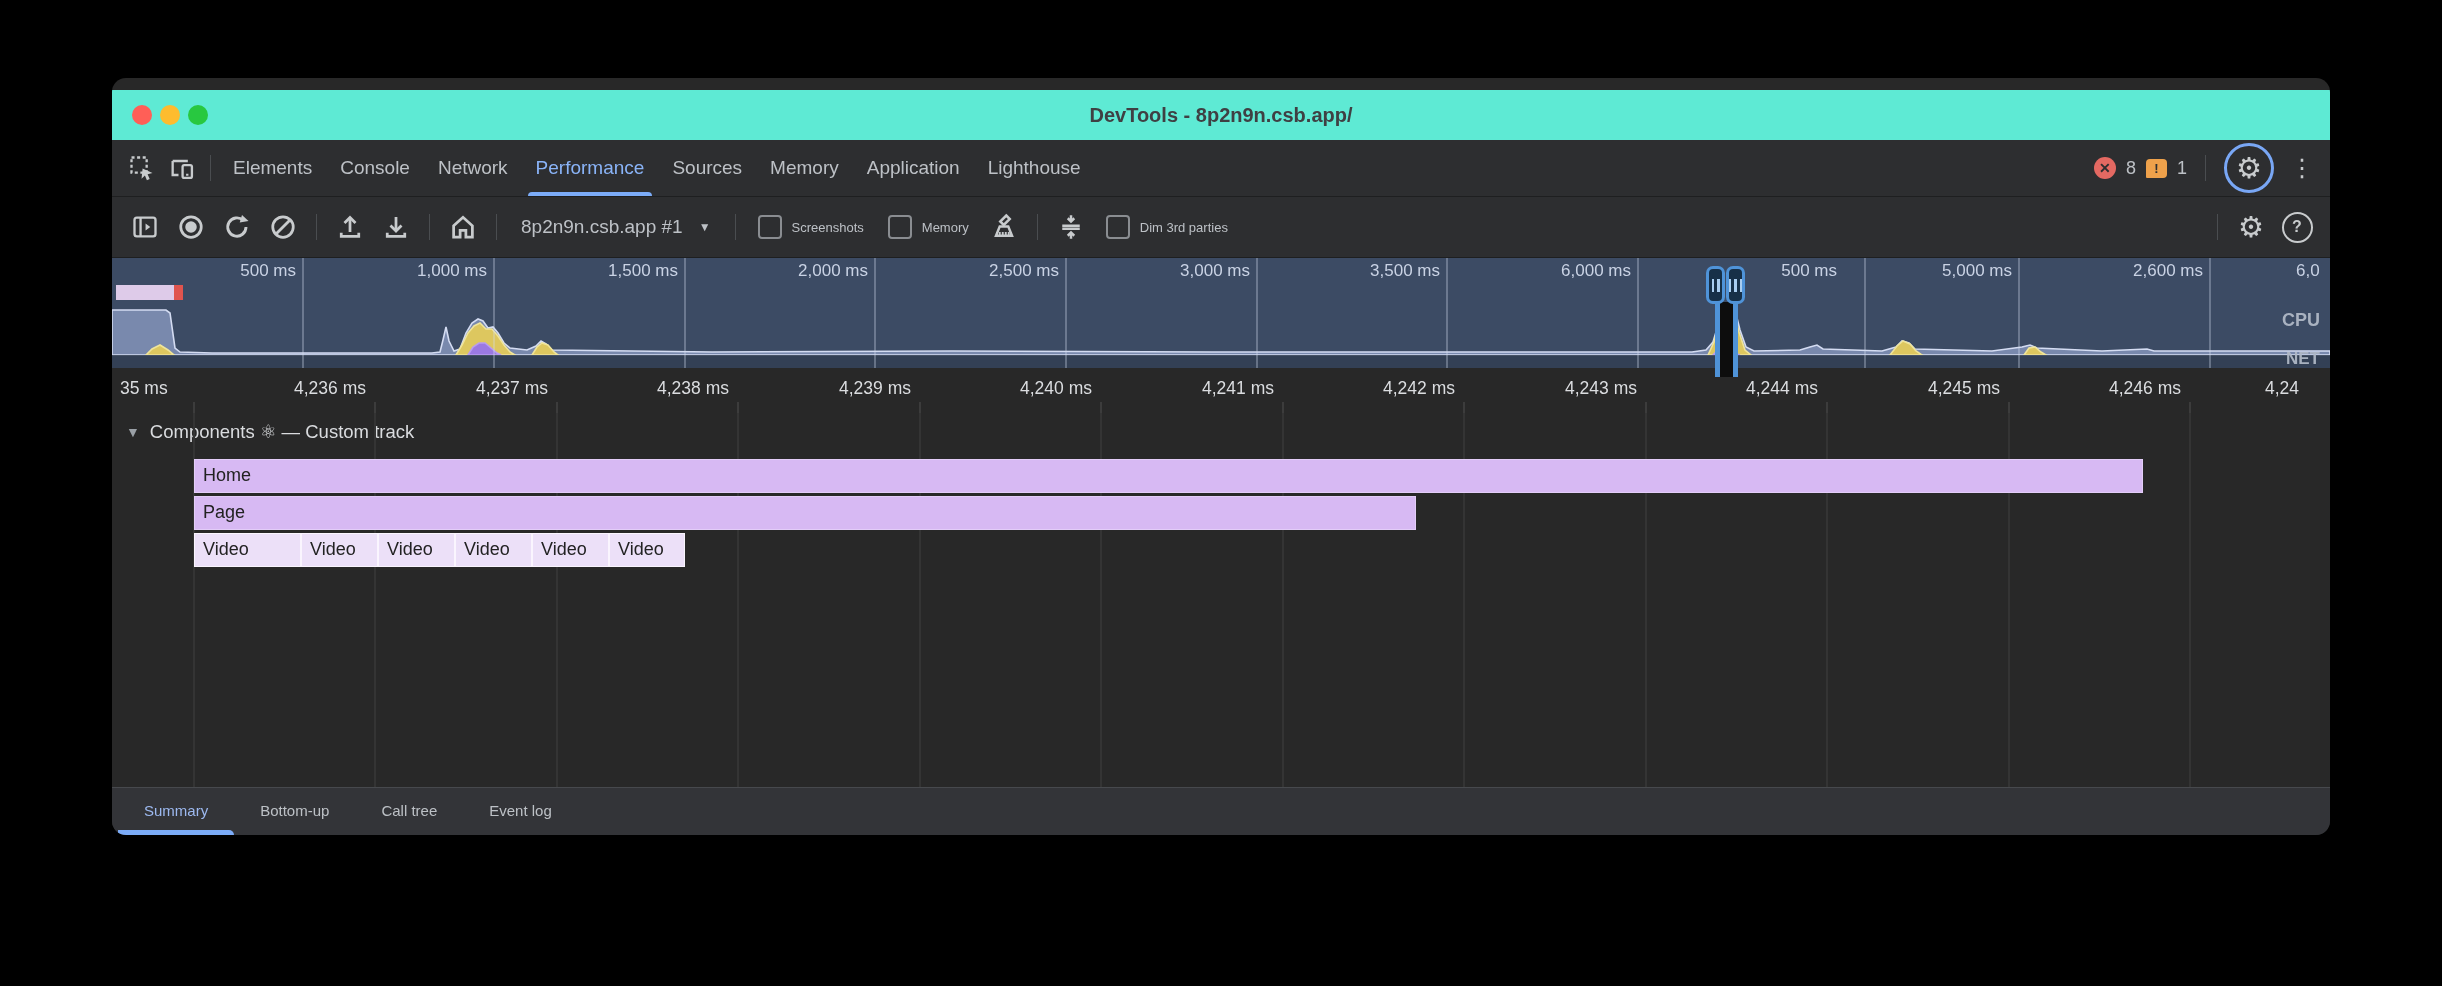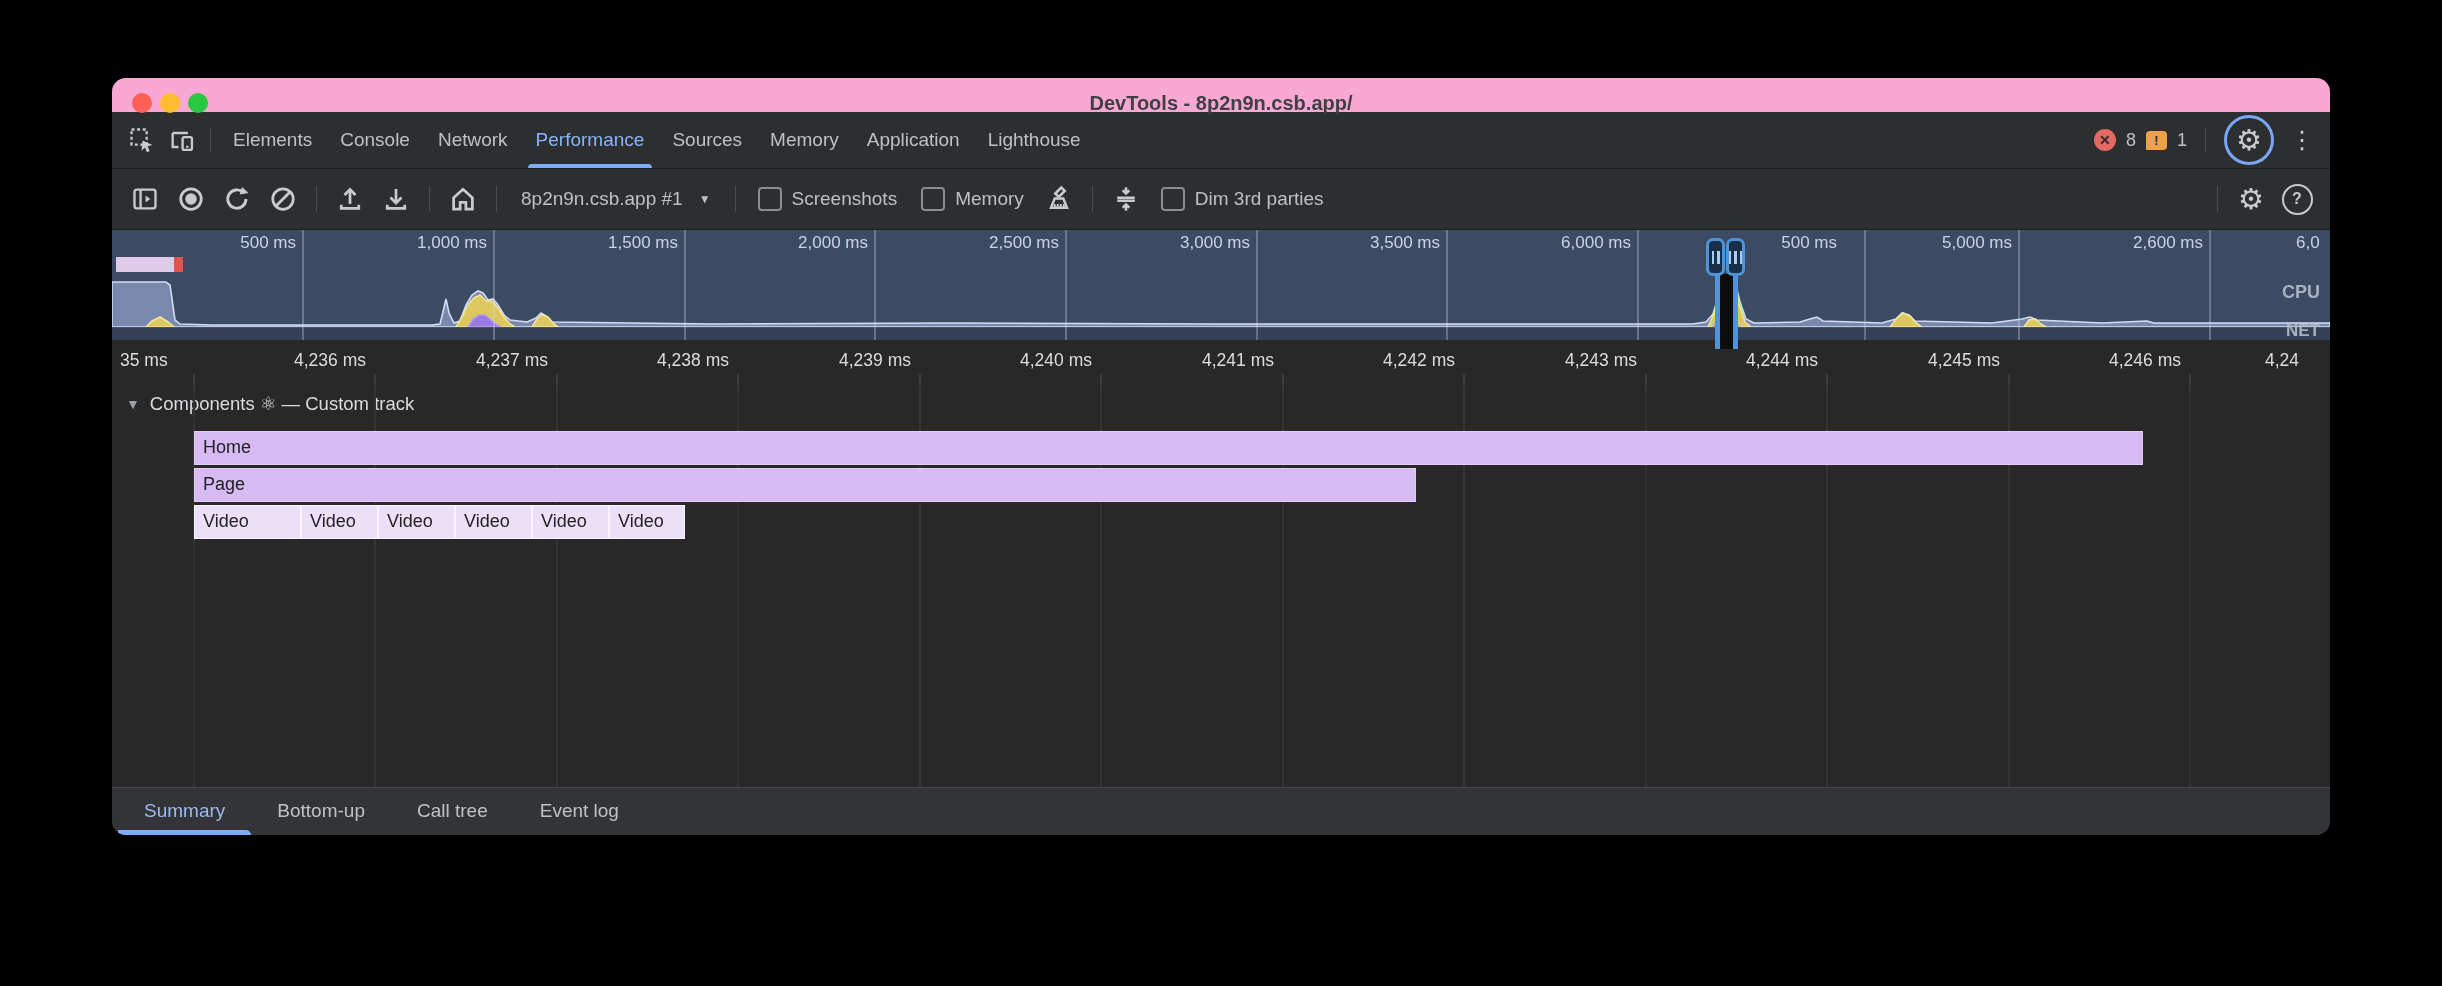--- a/index.html
+++ b/index.html
@@ -1,21 +1,21 @@
 <!DOCTYPE html>
 <html><head>
 <meta charset="utf-8">
 <style>
   html,body{margin:0;padding:0;background:#000;width:2442px;height:986px;overflow:hidden;
     font-family:"Liberation Sans", sans-serif;-webkit-font-smoothing:antialiased;}
   #stage{position:relative;width:2442px;height:986px;background:#000;}
   #win{position:absolute;left:112px;top:78px;width:2218px;height:757px;border-radius:14px;
     overflow:hidden;background:#282828;display:flex;flex-direction:column;}
   
-  .titlebar{height:34px;background:#f9a8d4;position:relative;flex:none;}
+  .titlebar{height:50px;background:#5eead4;position:relative;flex:none;margin-top:12px;}
   .tl{position:absolute;top:15px;width:20px;height:20px;border-radius:50%;}
   .tl.red{left:20px;background:#ff5f57;}
   .tl.yellow{left:48px;background:#febc2e;}
   .tl.green{left:76px;background:#28c840;}
   .title{position:absolute;left:0;right:0;top:0;height:50px;line-height:50px;text-align:center;
     color:#3f4043;font-size:20px;font-weight:700;}
   
   .tabbar{height:56px;background:#2d2e30;display:flex;align-items:center;flex:none;
     border-bottom:1px solid #1e1f20;padding:0 10px;}
   .icon-btn{width:40px;height:40px;display:flex;align-items:center;justify-content:center;flex:none;color:#c8cbcd;}
@@ -32,21 +32,21 @@
   .gear-ring{width:44px;height:44px;border:3px solid #79a7f5;border-radius:50%;
     display:flex;align-items:center;justify-content:center;}
   .gear-glyph{font-size:29px;color:#c8cbcd;line-height:1;}
   .kebab{color:#c8cbcd;font-size:24px;letter-spacing:0;padding:0 6px;}
   
   .toolbar{height:60px;background:#2d2e30;display:flex;align-items:center;flex:none;
     border-bottom:1px solid #1e1f20;padding:0 12px;gap:4px;}
   .tool{width:42px;height:42px;display:flex;align-items:center;justify-content:center;color:#c8cbcd;flex:none;}
   .select-wrap{display:flex;align-items:center;gap:16px;color:#bdc1c6;font-size:19px;padding:0 12px;}
   .caret{font-size:12px;color:#bdc1c6;}
-  .chk{display:flex;align-items:center;gap:10px;color:#bdc1c6;font-size:19px;padding:0 10px;}
+  .chk{display:flex;align-items:center;gap:10px;color:#bdc1c6;font-size:13px;padding:0 10px;}
   .chk .box{width:20px;height:20px;border:2px solid #8a8d91;border-radius:4px;background:transparent;flex:none;}
   .spacer{flex:1;}
   .help-circle{width:27px;height:27px;border:2.5px solid #c8cbcd;border-radius:50%;color:#c8cbcd;
     font-weight:700;font-size:16px;display:flex;align-items:center;justify-content:center;}
   
   .overview{height:110px;background:#3c4b64;position:relative;flex:none;overflow:hidden;}
   .ov-grid{position:absolute;top:0;bottom:0;width:1.5px;background:rgba(210,220,240,.32);}
   .ov-label{position:absolute;top:3px;color:#c9d2e4;font-size:17px;white-space:nowrap;}
   .net-strip{position:absolute;left:0;right:0;top:97px;height:13px;background:rgba(0,0,0,.14);
     border-top:1px solid rgba(255,255,255,.10);}
@@ -70,21 +70,21 @@
   .t-grid{position:absolute;top:0;bottom:0;width:2px;background:#343434;}
   .track-header{position:absolute;left:14px;top:8px;display:flex;align-items:center;gap:10px;}
   .tri{color:#9aa0a6;font-size:14px;}
   .track-title{color:#dadcdf;font-size:18.5px;}
   .bar{position:absolute;height:34px;box-sizing:border-box;border:1.5px solid #eedffc;
     color:#222;font-size:18px;line-height:31px;padding-left:8px;overflow:hidden;white-space:nowrap;}
   .bar.deep{background:#d7b9f3;border-color:#e3cdf8;}
   .bar.light{background:#ece0f8;border-color:#faf5fe;}
   
   .bottombar{height:47px;background:#333438;border-top:1px solid #47494d;display:flex;align-items:center;flex:none;padding-left:6px;}
-  .btab{position:relative;height:47px;line-height:45px;padding:0 26px;color:#bdc1c6;font-size:19px;flex:none;}
+  .btab{position:relative;height:47px;line-height:45px;padding:0 26px;color:#bdc1c6;font-size:15px;flex:none;}
   .btab.active{color:#9db9f0;}
   .btab.active .tab-underline{position:absolute;left:0;right:0;bottom:0;height:5px;background:#7cacf8;border-radius:0 6px 0 0;}
   svg.ic{display:block;}
 </style>
 </head>
 <body>
 
 <div id="stage">
   <div id="win">
 

